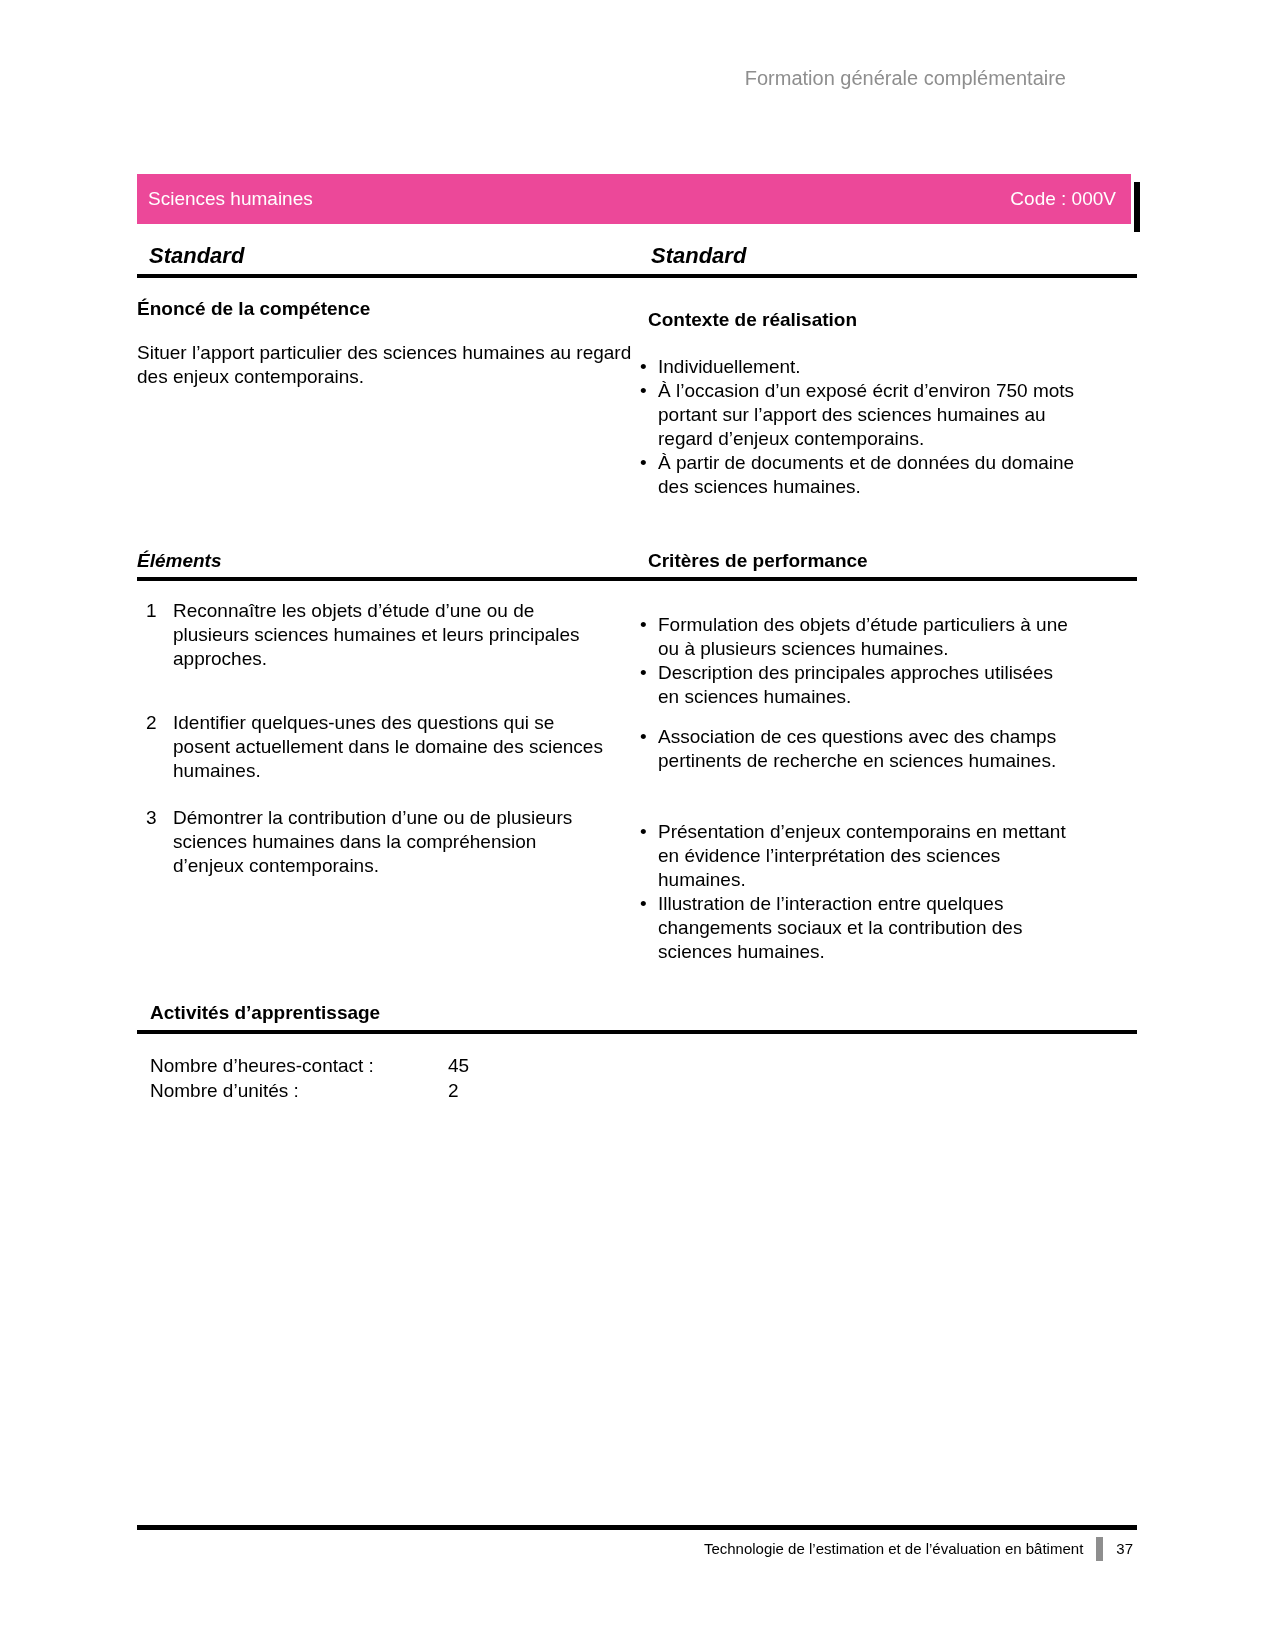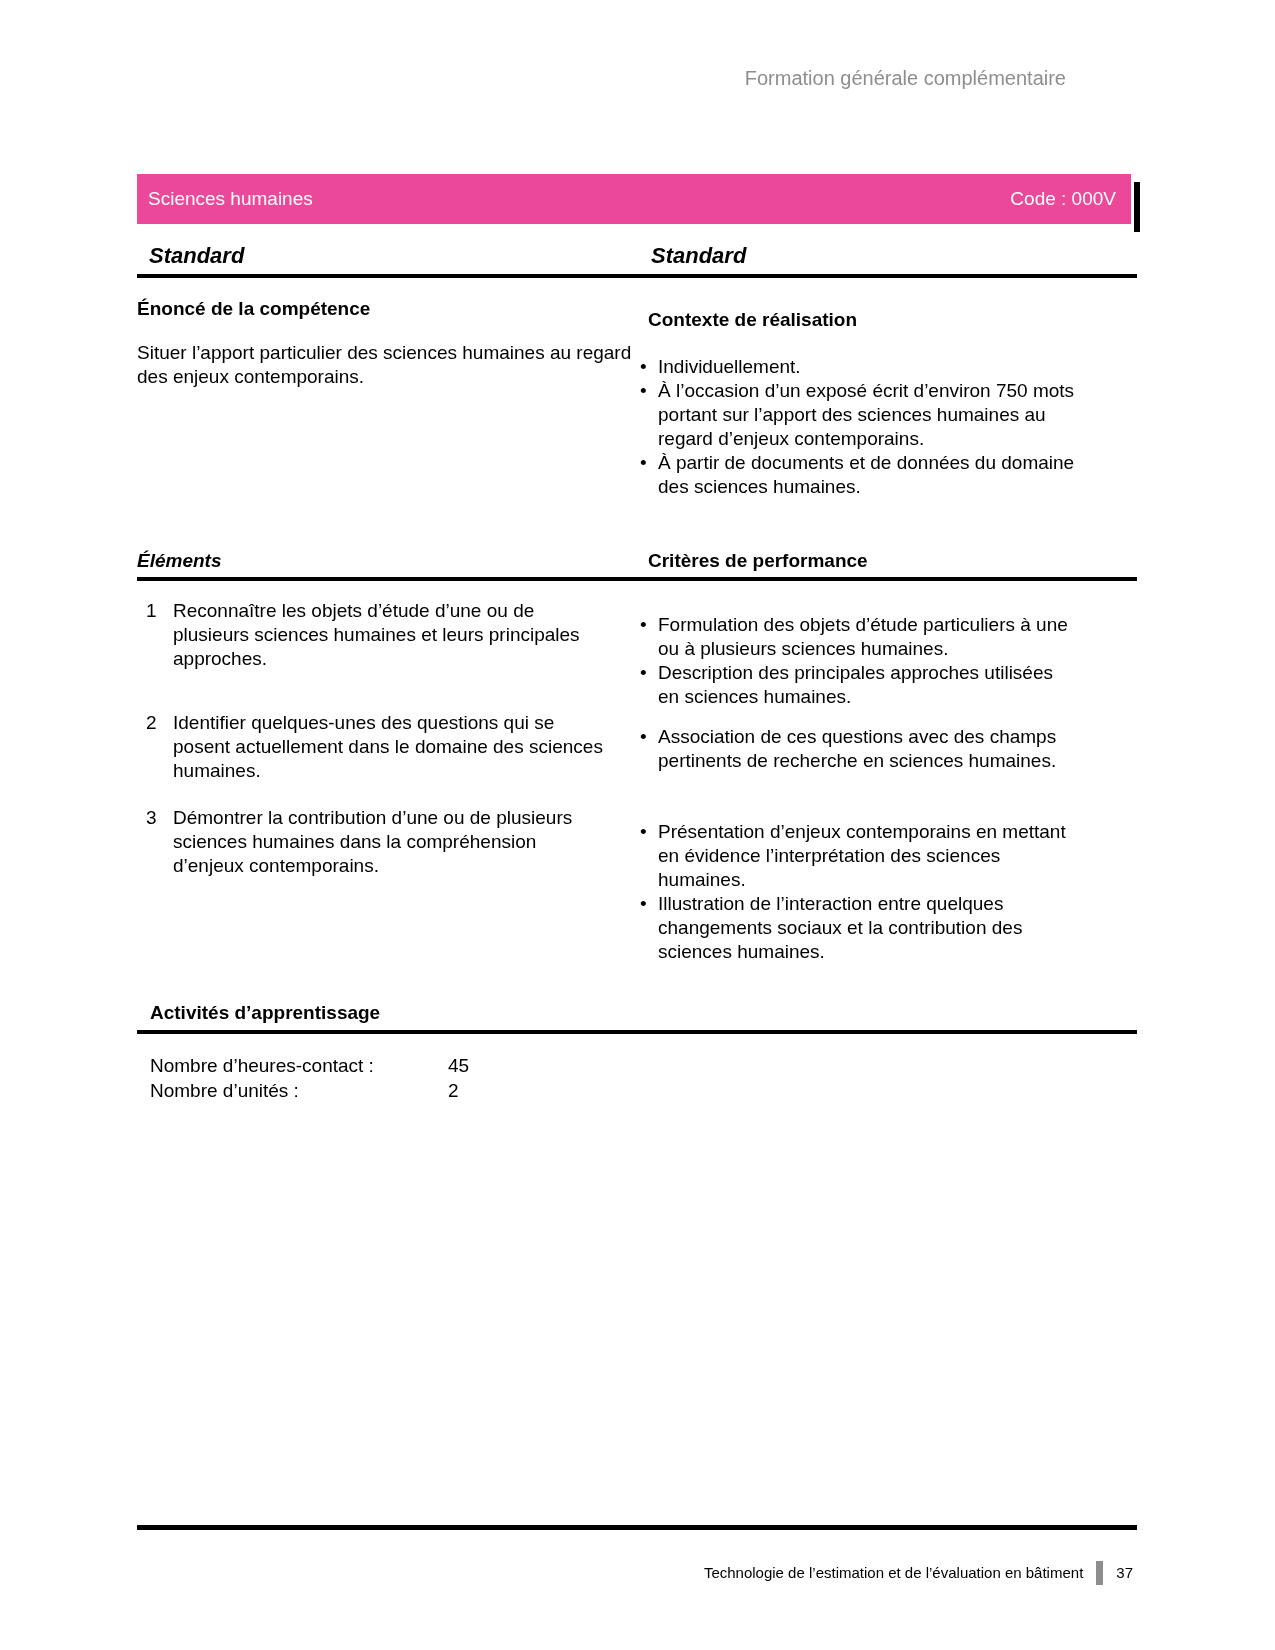--- a/index.html
+++ b/index.html
@@ -132,21 +132,20 @@
   .field-row { display: flex; }
   .field-row .flabel { width: 298px; flex: 0 0 298px; }
 
   .footer {
     position: absolute;
     top: 1537px;
     right: 142px;
     display: flex;
     font-size: 15px;
     line-height: 24px;
-    margin-top: 24px;
   }
   .footer .footer-bar {
     width: 7px;
     height: 24px;
     background: #8e8e8e;
     margin: 0 13px 0 13px;
   }
 </style>
 </head>
 <body>

